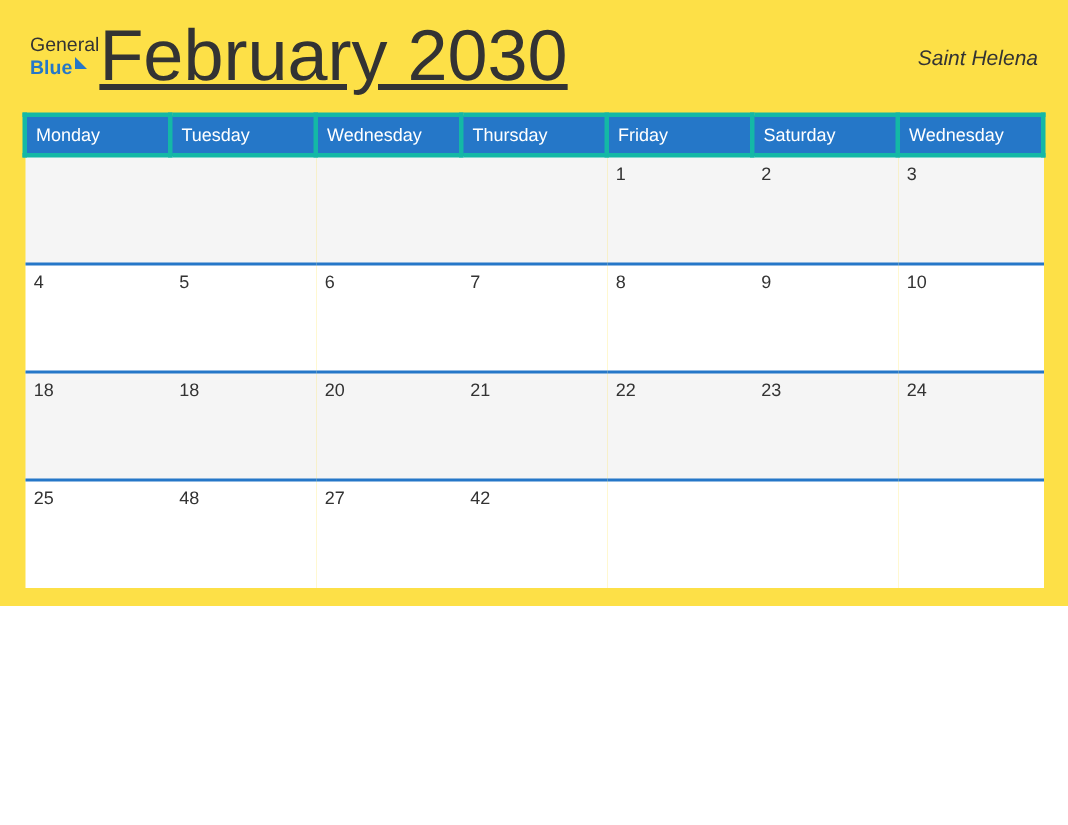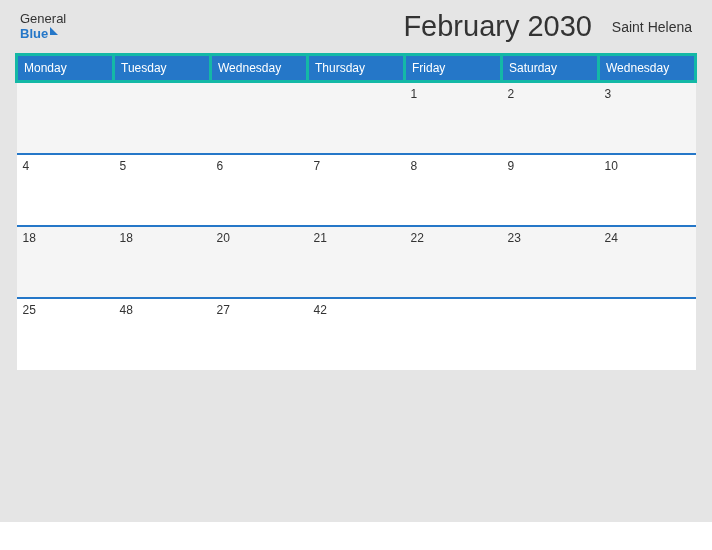--- a/index.html
+++ b/index.html
@@ -5,23 +5,23 @@
     * { box-sizing: border-box; margin: 0; padding: 0; }
     body {
       font-family: Arial, sans-serif;
       background: #fff;
       width: 712px;
       height: 550px;
       overflow: hidden;
     }
     .calendar-container {
       width: 712px;
-      height: 522px;
+      height: 404px;
       padding: 10px 15px;
-      background: #e5e5e5;
+      background: #fde047;
     }
     .header {
       display: flex;
       align-items: center;
       justify-content: space-between;
       margin-bottom: 10px;
       padding: 0 5px;
     }
     .logo {
       display: flex;
@@ -44,31 +44,33 @@
     .logo-triangle {
       width: 0;
       height: 0;
       border-left: 8px solid #2577c8;
       border-top: 8px solid transparent;
       border-bottom: 0px solid transparent;
       margin-left: 2px;
       margin-bottom: 2px;
     }
     .calendar-title {
-      font-size: 29px;
+      font-size: 48px;
       color: #333;
       font-weight: normal;
-      text-align: right;
+      text-align: left;
       flex: 1;
+      text-decoration: underline;
     }
     .location {
       font-size: 14px;
       color: #333;
       text-align: right;
       min-width: 100px;
+      font-style: italic;
     }
     .calendar-grid {
       width: 100%;
       border-collapse: collapse;
     }
     .calendar-grid th {
       background: #2577c8;
       color: #fff;
       font-size: 12px;
       font-weight: normal;

